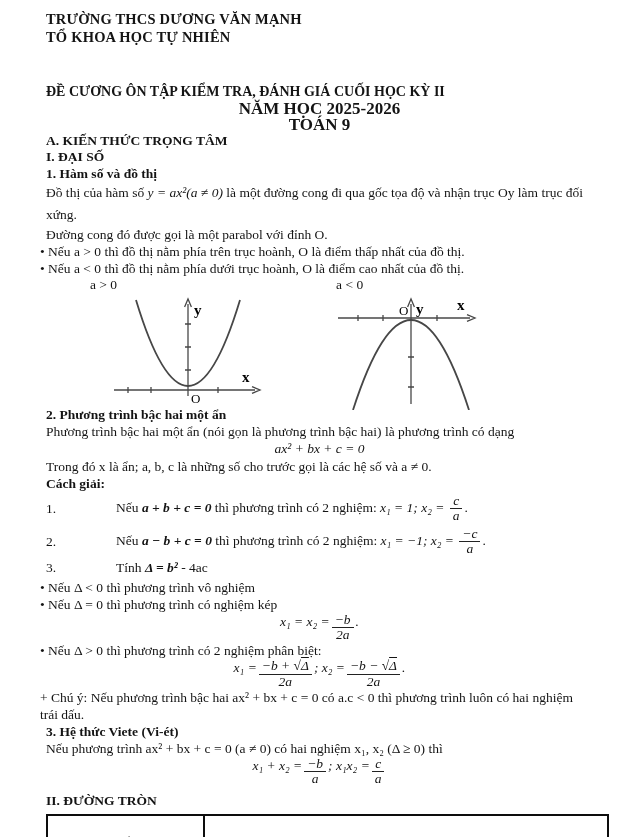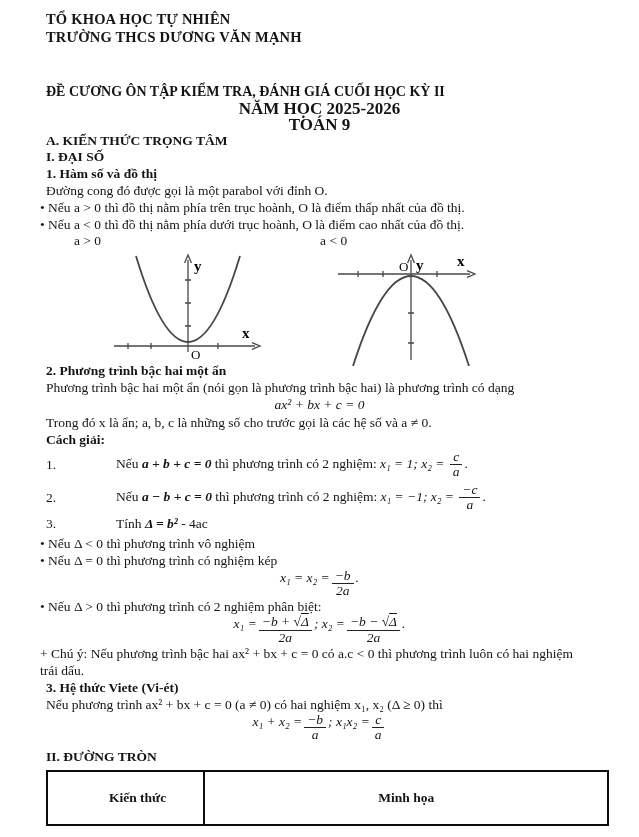--- a/index.html
+++ b/index.html
@@ -12,21 +12,21 @@
   .doc-sub{font-weight:bold;font-size:17px;text-align:center;line-height:16px;}
   .h-a{font-weight:bold;font-size:13.5px;line-height:16px;}
   .h-sec{font-weight:bold;font-size:13.5px;line-height:16px;}
   .h-sub{font-weight:bold;font-size:13.5px;line-height:17px;}
   p{margin:0;}
   .body-line{line-height:17px;}
   .tall{line-height:22px;}
   .bullet{line-height:17px;margin-left:-6px;}
   .math{font-style:italic;}
   .graph-labels{display:flex;line-height:15px;}
-  .graph-labels .lab1{margin-left:28px;}
+  .graph-labels .lab1{margin-left:44px;}
   .graph-labels .lab2{margin-left:219px;}
   .graphs{display:flex;align-items:flex-start;height:112px;}
   .graphs .g1{margin-left:60px;}
   .graphs .g2{margin-left:62px;}
   .eq-center{text-align:center;font-style:italic;line-height:18px;}
   .eq-row{display:flex;justify-content:center;font-style:italic;}
   .frac{display:inline-flex;flex-direction:column;align-items:center;vertical-align:middle;
         font-style:italic;line-height:1.05;margin:0 2px;}
   .frac .num{border-bottom:1.2px solid #222;padding:0 3px;}
   .frac .den{padding:0 3px;}
@@ -39,31 +39,34 @@
   .kb-table td{border:2px solid #0d0d0d;text-align:center;font-weight:bold;height:50px;}
   .kb-table .c1{width:28%;padding-left:25px;}
   svg text{font-family:"Liberation Serif","DejaVu Serif",serif;}
 </style>
 </head>
 <body>
 
 <div class="page">
 
   <div>
+    <div class="school-line">TRƯỜNG THCS DƯƠNG VĂN MẠNH</div>
     <div class="school-line">TỔ KHOA HỌC TỰ NHIÊN</div>
-    <div class="school-line">TRƯỜNG THCS DƯƠNG VĂN MẠNH</div>
     <div class="doc-title">ĐỀ CƯƠNG ÔN TẬP KIỂM TRA, ĐÁNH GIÁ CUỐI HỌC KỲ II</div>
     <div class="doc-sub">NĂM HỌC 2025-2026</div>
     <div class="doc-sub">TOÁN 9</div>
   </div>
 
   <div class="h-a">A. KIẾN THỨC TRỌNG TÂM</div>
   <div class="h-sec">I. ĐẠI SỐ</div>
 
   <div class="h-sub">1. Hàm số và đồ thị</div>
+  <p class="tall">
+    <span>Đồ thị của hàm số </span><span class="math">y = ax²(a ≠ 0)</span><span> là một đường cong đi qua gốc tọa độ và nhận trục Oy làm trục đối xứng.</span>
+  </p>
   <p class="body-line">Đường cong đó được gọi là một parabol với đỉnh O.</p>
   <p class="bullet">• Nếu  a &gt; 0  thì đồ thị nằm phía trên trục hoành, O là điểm thấp nhất của đồ thị.</p>
   <p class="bullet">• Nếu  a &lt; 0  thì đồ thị nằm phía dưới trục hoành, O là điểm cao nhất của đồ thị.</p>
 
   <div class="graph-labels">
     <span class="lab1">a &gt; 0</span>
     <span class="lab2">a &lt; 0</span>
   </div>
 
   <div class="graphs">

